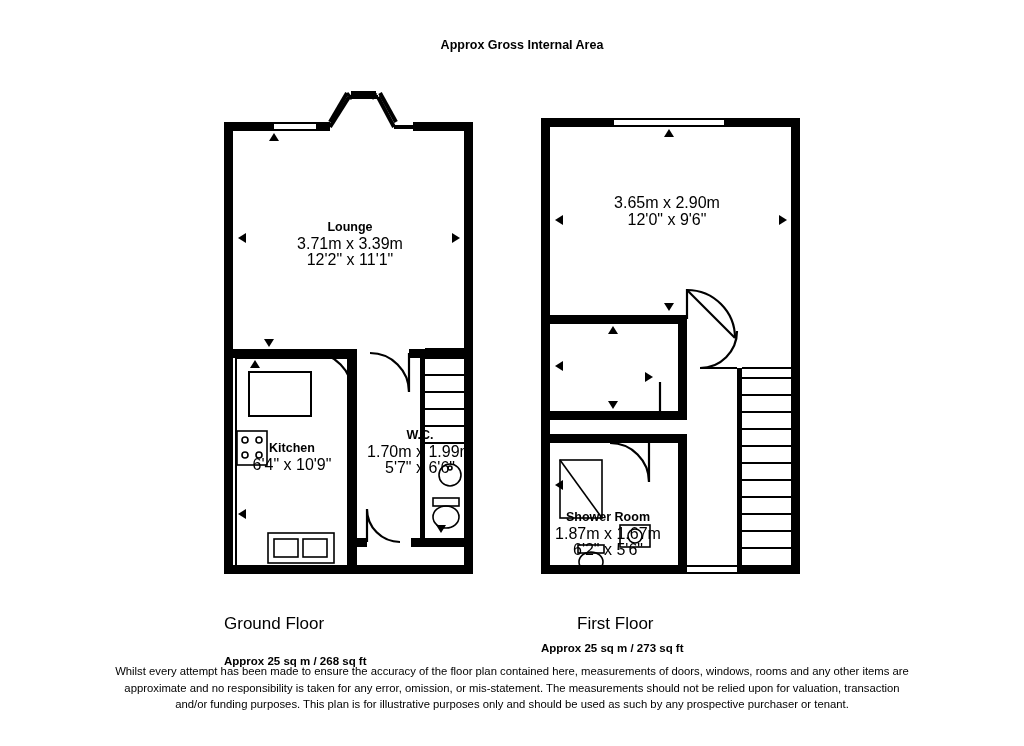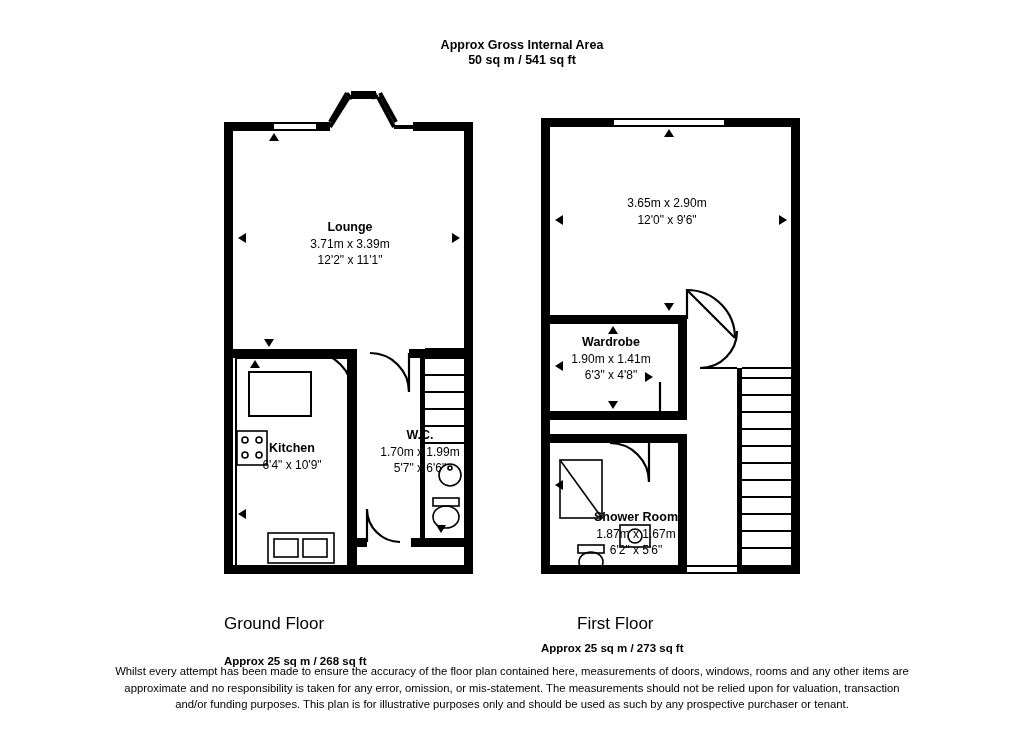--- a/index.html
+++ b/index.html
@@ -49,21 +49,21 @@
     line-height: 16.5px;
     white-space: nowrap;
   }
   .room-label .name {
     display: block;
     font-weight: bold;
     font-size: 12.5px;
   }
   .room-label .dim {
     display: block;
-    font-size: 12px;
+    font-size: 16px;
   }
   .arrow {
     position: absolute;
     width: 0; height: 0;
   }
   .arrow.left  { border-top: 5px solid transparent; border-bottom: 5px solid transparent; border-right: 8px solid #000; }
   .arrow.right { border-top: 5px solid transparent; border-bottom: 5px solid transparent; border-left: 8px solid #000; }
   .arrow.up    { border-left: 5px solid transparent; border-right: 5px solid transparent; border-bottom: 8px solid #000; }
   .arrow.down  { border-left: 5px solid transparent; border-right: 5px solid transparent; border-top: 8px solid #000; }
 
@@ -98,21 +98,20 @@
     pointer-events: none;
   }
 </style>
 </head>
 <body>
 
 <div class="plan-root">
 
   <div class="header">
     <div>Approx Gross Internal Area</div>
-    <div>50 sq m / 541 sq ft</div>
   </div>
 
   <div class="wall" style="left:224px; top:122px; width:9px; height:452px;"></div>
 
   <div class="wall" style="left:464px; top:122px; width:9px; height:452px;"></div>
 
   <div class="wall" style="left:224px; top:565px; width:249px; height:9px;"></div>
 
   <div class="wall" style="left:224px; top:122px; width:50px; height:9px;"></div>
 
@@ -288,27 +287,22 @@
     <span class="name">W.C.</span>
     <span class="dim">1.70m x 1.99m</span>
     <span class="dim">5'7" x 6'6"</span>
   </div>
 
   <div class="room-label" style="left:567px; top:195px; width:200px;">
     <span class="dim">3.65m x 2.90m</span>
     <span class="dim">12'0" x 9'6"</span>
   </div>
 
-  <div class="room-label" style="left:511px; top:334px; width:200px;">
-    <span class="name">Wardrobe</span>
-    <span class="dim">1.90m x 1.41m</span>
-    <span class="dim">6'3" x 4'8"</span>
-  </div>
-
-  <div class="room-label" style="left:536px; top:509px; width:200px;">
+
+  <div class="room-label" style="left:508px; top:509px; width:200px;">
     <span class="name">Shower Room</span>
     <span class="dim">1.87m x 1.67m</span>
     <span class="dim">6'2" x 5'6"</span>
   </div>
 
   <div class="floor-title" style="left:224px; top:614px;">Ground Floor</div>
   <div class="floor-sub" style="left:224px; top:641px;margin-top:13px;">Approx 25 sq m / 268 sq ft</div>
 
   <div class="floor-title" style="left:541px; top:614px;margin-left:36px;">First Floor</div>
   <div class="floor-sub" style="left:541px; top:641px;">Approx 25 sq m / 273 sq ft</div>

